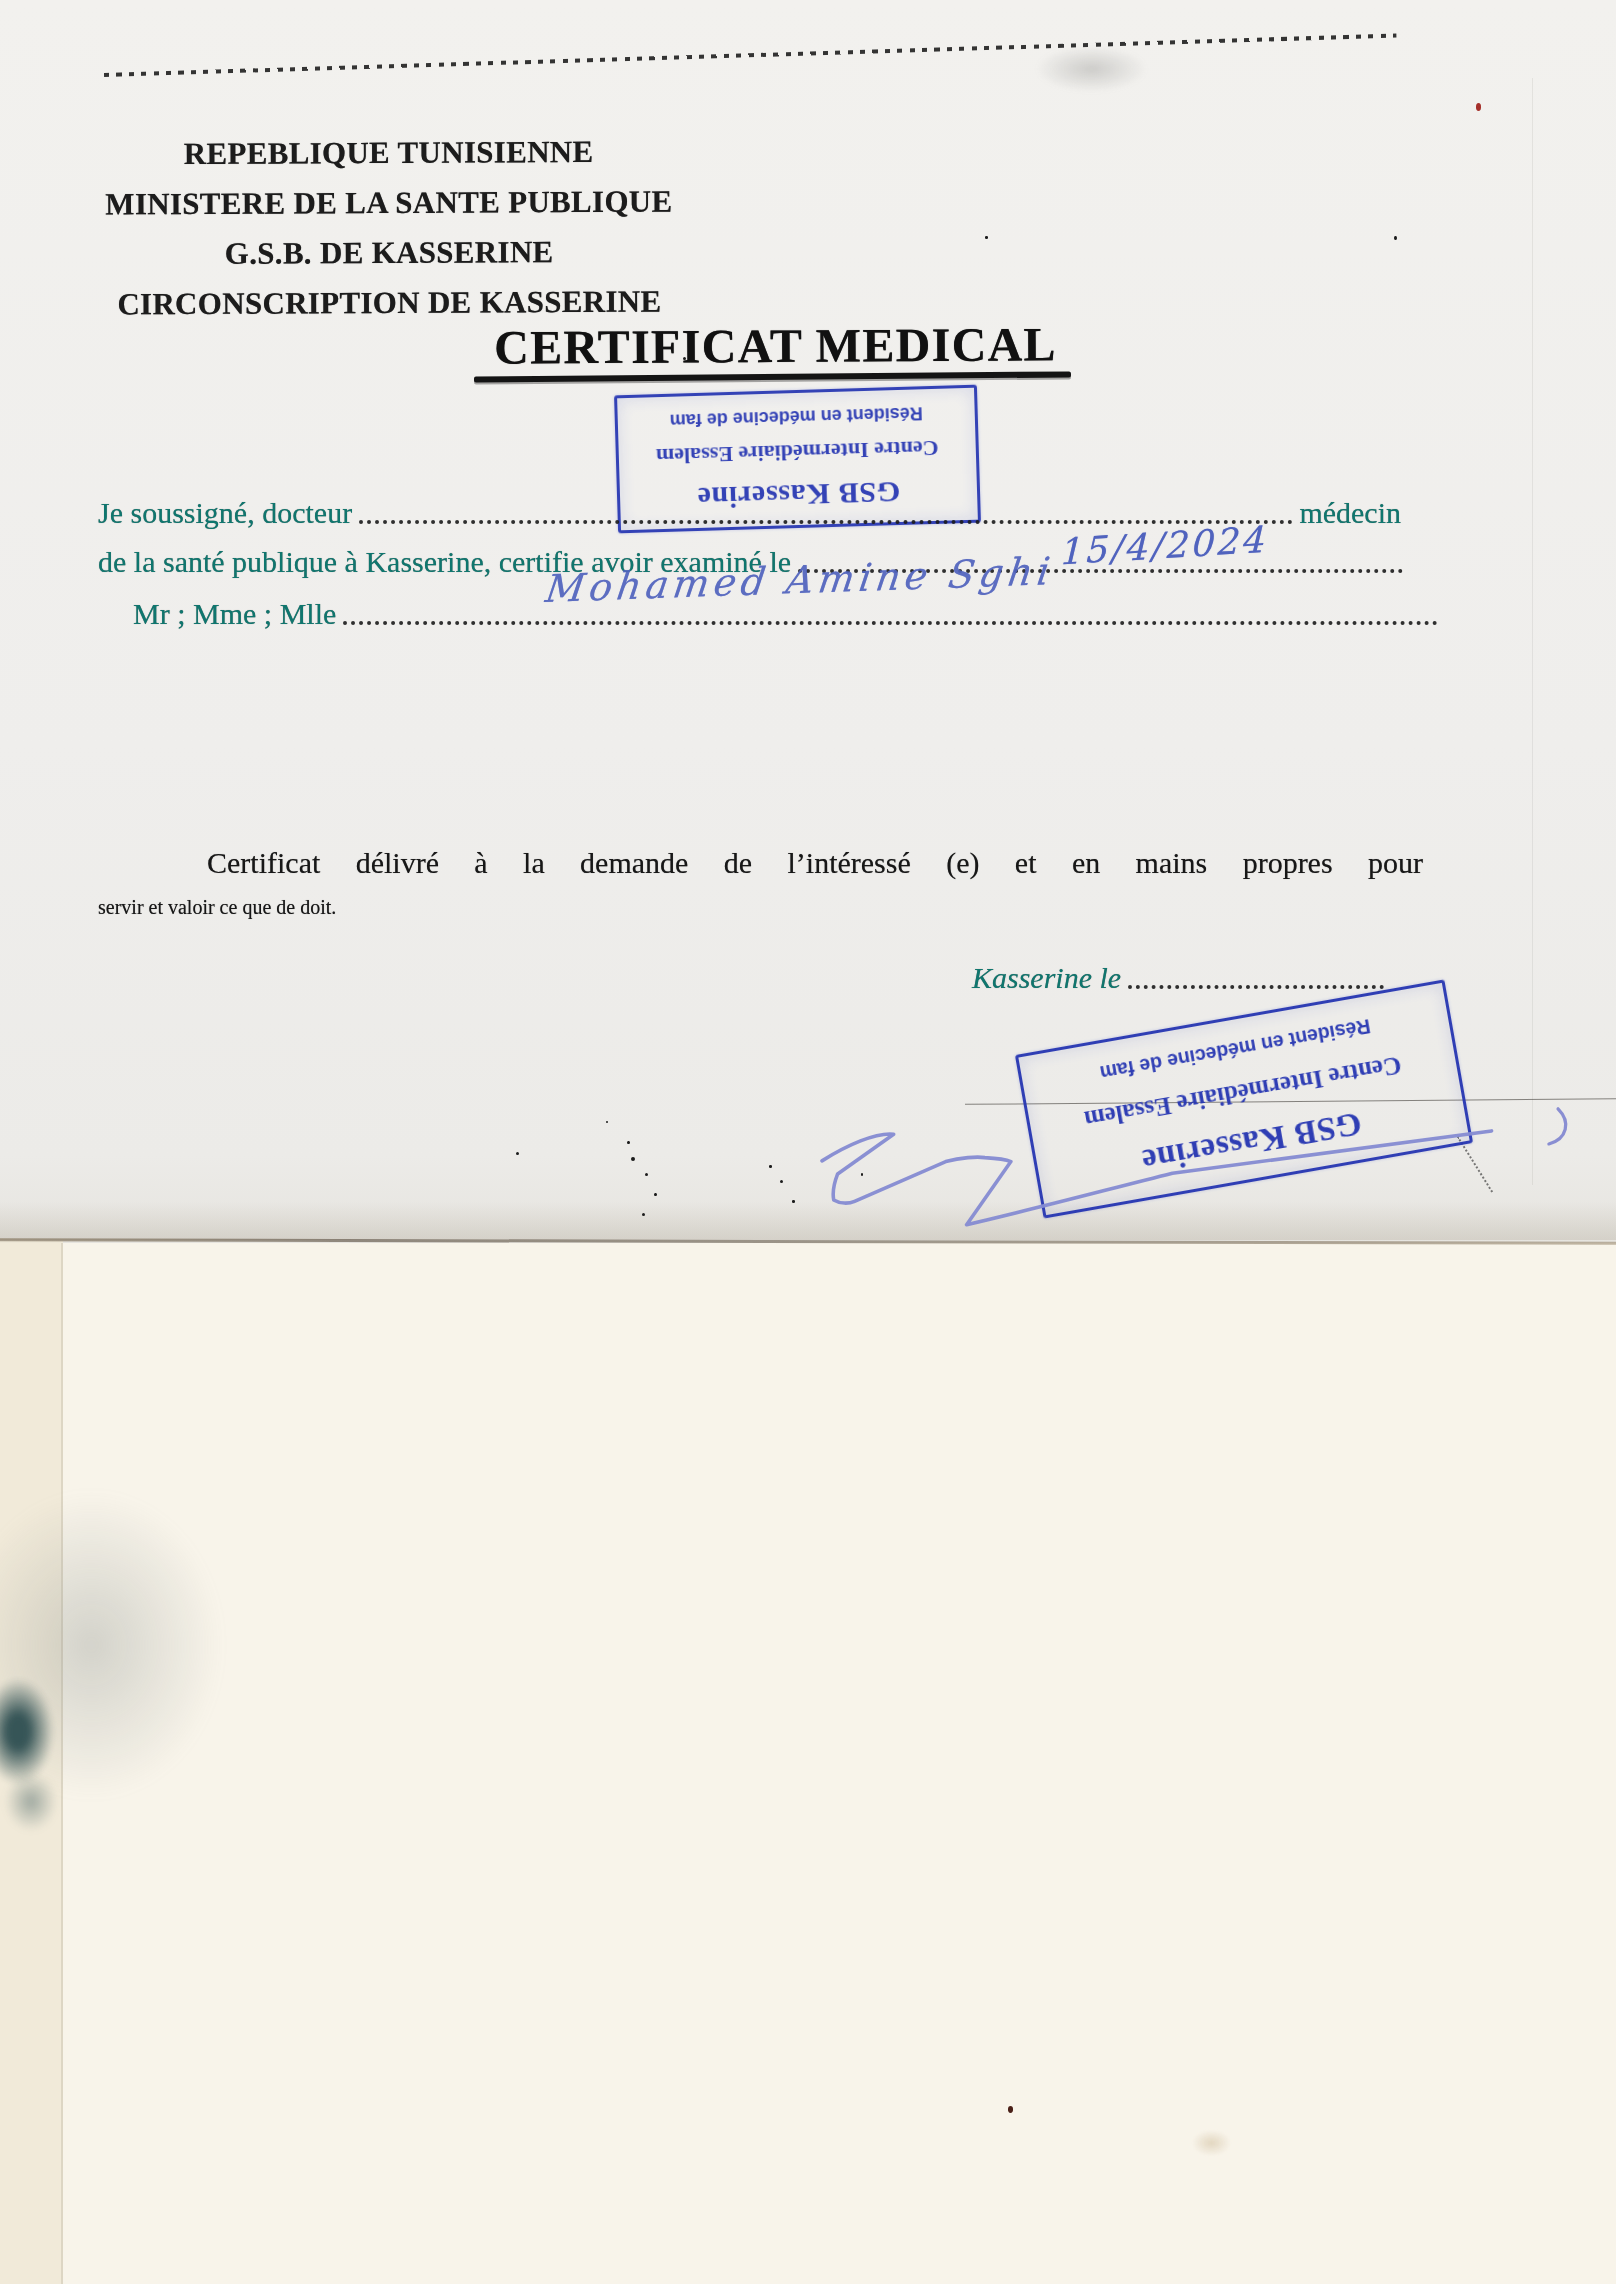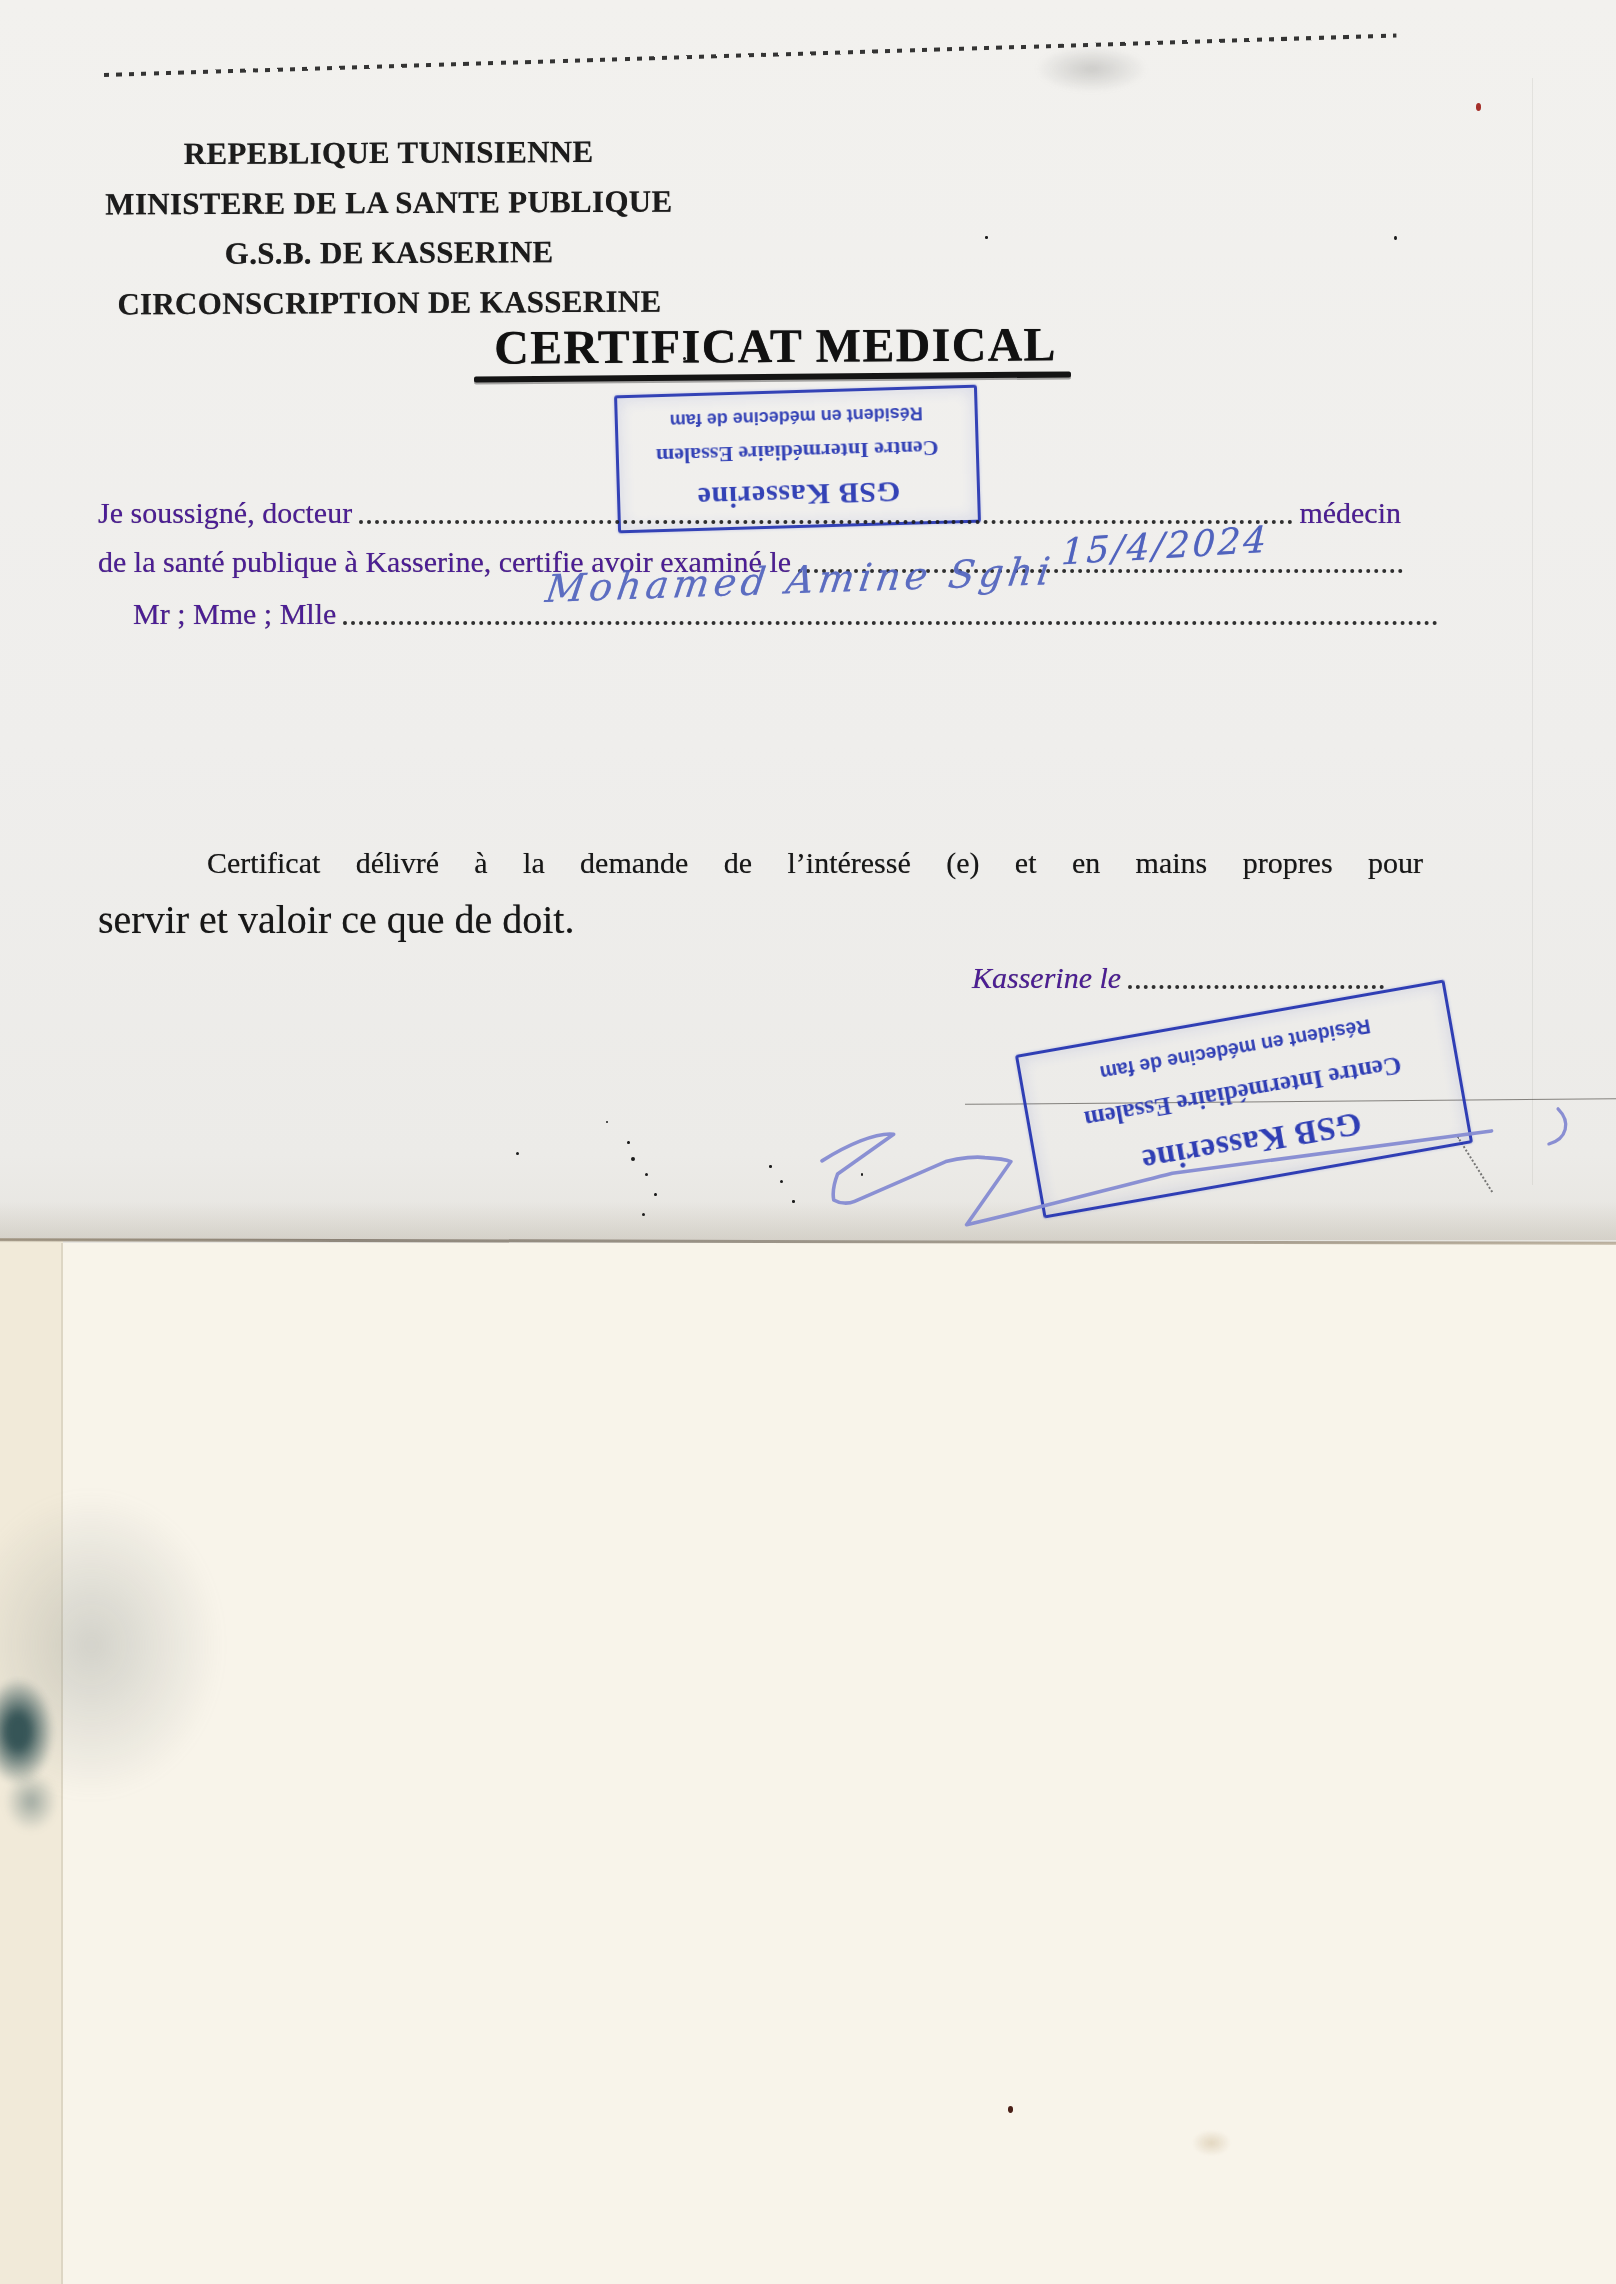--- a/index.html
+++ b/index.html
@@ -78,21 +78,21 @@
     left:1026px;top:1016px;width:430px;height:160px;
     transform:rotate(170deg);opacity:.95;border-width:3.9px;
     z-index:5;
   }
   .stamp-bottom .s1{font-size:33px;letter-spacing:0.7px;}
   .stamp-bottom .s2{font-size:25px;}
   .stamp-bottom .s3{font-size:19.5px;}
   
   .row{
     position:absolute;display:flex;align-items:flex-end;
-    font-size:30px;line-height:38px;color:#4c1d95;
+    font-size:30px;line-height:38px;color:#0f766e;
     text-shadow:0 0 0.7px rgba(0,0,0,.5);z-index:4;text-align:center;
   }
   .leader{
     flex:1;height:0;border-bottom:4.6px dotted #1b1b1b;
     margin:0 6.5px 7.8px 6.5px;opacity:.9;
   }
   .row-soussigne{left:98px;top:494px;width:1303px;}
   .row-sante{left:98px;top:543px;width:1311px;}
   .row-civility{left:98px;top:595px;width:1311px;margin-left:35px;}
   .row-place{left:972px;top:959px;width:418px;z-index:4;font-style:italic;}
@@ -103,21 +103,21 @@
     text-shadow:0 0 0.7px rgba(0,0,0,.5);z-index:4;
   }
   .paragraph .just{text-align:justify;text-align-last:justify;}
   .closing1{
     position:absolute;left:207px;top:846px;width:1216px;
     font-size:30px;text-align:justify;text-align-last:justify;
     color:#171717;text-shadow:0 0 0.7px rgba(0,0,0,.5);z-index:4;
   }
   .closing2{
     position:absolute;left:98px;top:896px;width:586px;
-    font-size:40px;color:#171717;text-shadow:0 0 0.7px rgba(0,0,0,.5);z-index:4;
+    font-size:20px;color:#171717;text-shadow:0 0 0.7px rgba(0,0,0,.5);z-index:4;
   }
   
   .hw{
     position:absolute;font-family:"DejaVu Serif",serif;font-style:italic;
     color:#5063be;z-index:6;text-shadow:0 0 0.7px rgba(80,99,190,.6);
   }
   .hw-date{
     left:1061px;top:525px;font-size:36px;letter-spacing:2.6px;
     transform:rotate(-3.5deg) skewX(-6deg);
   }

